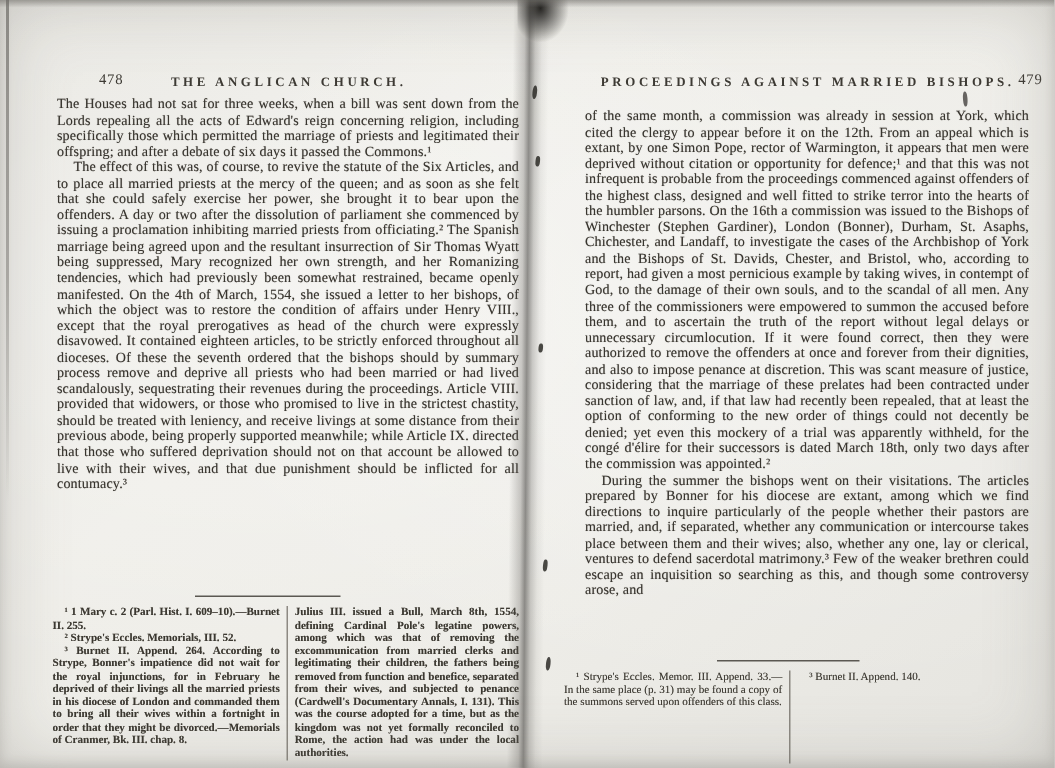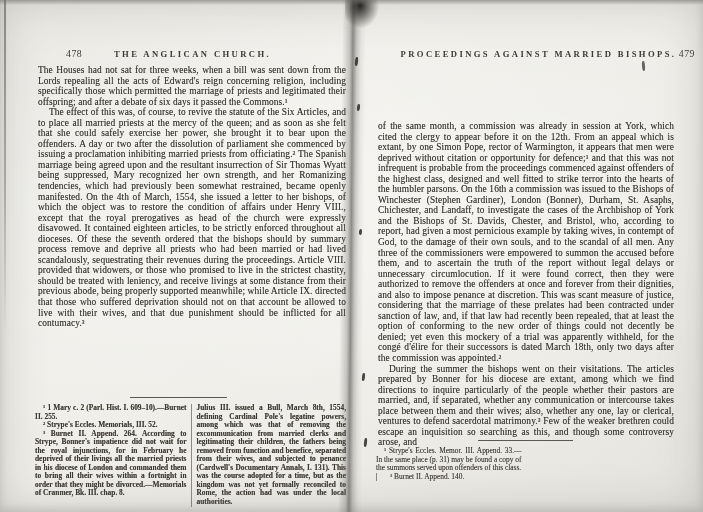--- a/index.html
+++ b/index.html
@@ -27,36 +27,36 @@
     font-weight:bold; font-stretch:normal;
   }
   .left  .runhead { padding-left:10px;font-family:Liberation Serif, serif; }
   .right .runhead { padding-right:14px; }
   .pagenum { position:absolute; top:-1px; font-size:9.8px; color:#3d3a34; letter-spacing:0.5px; }
   .left  .pagenum { left:56px; }
   .right .pagenum { right:28px;text-align:right; }
 
   .body { position:absolute; overflow:hidden; }
   .left  .body { top:65px; left:38px;  width:308px; height:328px; }
-  .right .body { top:73px; left:20px;  width:296px; height:360px;margin-top:48px; }
+  .right .body { top:73px; left:32px;  width:296px; height:360px; }
   .body p {
     margin:0; text-indent:11px; text-align:justify;
     font-size:9.4px; line-height:10.55px; letter-spacing:0.1px;
     color:#38352f;
     text-shadow:0 0 0.5px rgba(75,70,62,0.55);
   }
   .body p.noindent { text-indent:0; }
 
   .fnrule { position:absolute; height:1px; background:#5b5852; }
   .left  .fnrule { top:397px; left:130px; width:97px; }
   .right .fnrule { top:440px; left:120px; width:95px; }
 
   .footnotes { position:absolute; display:flex; }
   .left  .footnotes { top:404px; left:35px; width:311px; height:103px;font-weight:bold; }
-  .right .footnotes { top:447px; left:18px; width:299px; height:62px;flex-direction:column; }
+  .right .footnotes { top:447px; left:18px; width:299px; height:62px; }
   .fncol { width:50%; overflow:hidden; box-sizing:border-box; padding-right:4px; }
   .fncol.second { border-left:1px solid rgba(88,83,76,0.65); padding-right:0; padding-left:5px; }
   .footnotes p {
     margin:0; font-size:7.4px; line-height:8.55px; text-indent:8px;
     text-align:justify; color:#3b3831;
     text-shadow:0 0 0.4px rgba(80,75,66,0.5);
   }
   .footnotes p.cont { text-indent:0; }
 
   

